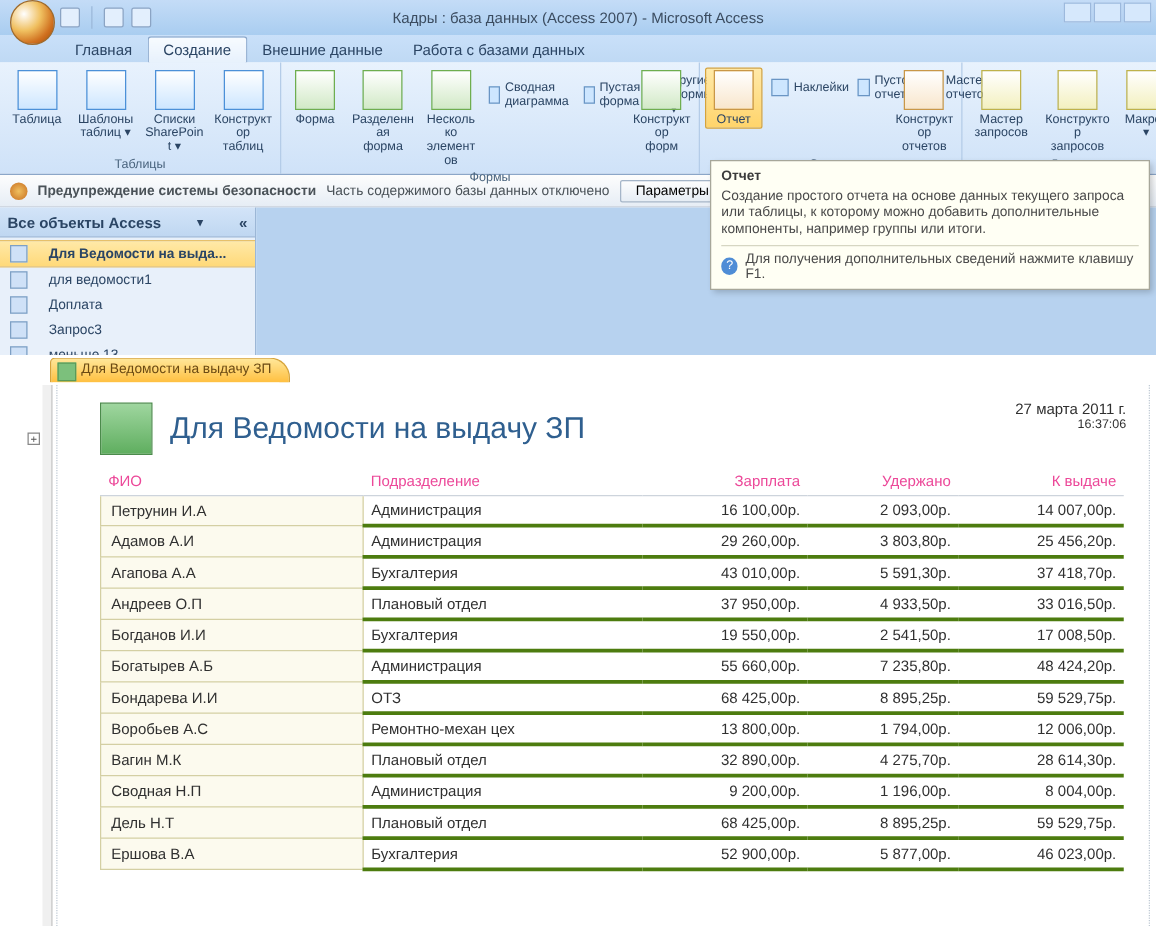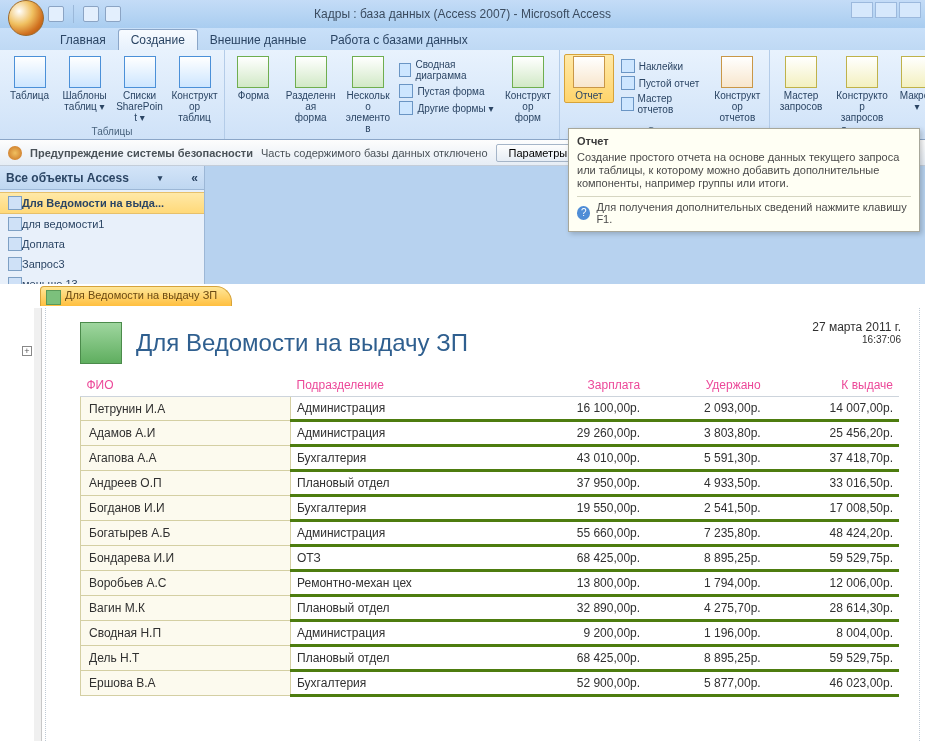--- a/index.html
+++ b/index.html
@@ -22,21 +22,21 @@
 
   
   .ribbon { height: 90px; background: linear-gradient(#e8f2fd,#cfe2f8); border-bottom: 1px solid #8ba6c8; display:flex; }
   .group { border-right: 1px solid #b4cce8; display:flex; flex-direction:column; justify-content:space-between; padding: 2px 4px; }
   .group-body { display:flex; gap:4px; align-items:flex-start; flex:1; padding-top:2px;}
   .group-label { text-align:center; font-size: 10px; color:#4a647e; padding: 1px 0;}
   .big-btn { display:flex; flex-direction:column; align-items:center; width: 54px; padding:2px; cursor:pointer; border-radius:2px; }
   .big-btn .ico { width:32px; height:32px; margin-bottom:2px;}
   .big-btn .lbl { font-size:10px; text-align:center; line-height:11px; color:#2b4564; word-break:break-word;}
   .selected-btn { background: linear-gradient(#ffe9a8,#ffd46b); border:1px solid #d6a33a !important; padding:1px;}
-  .small-list { display:flex; flex-direction:column; gap:1px; padding-top:4px;}
+  .small-list { display:flex; flex-direction:row; gap:1px; padding-top:4px;}
   .small-item { display:flex; align-items:center; gap:4px; font-size:10px; color:#2b4564; cursor:pointer; padding:1px 3px;}
   .small-item .mini-ico { width:14px; height:14px; }
 
   
   .ico-table { background: linear-gradient(#fff,#cde6ff); border:1px solid #4b90d8;}
   .ico-form { background: linear-gradient(#fff,#d1e9c6); border:1px solid #6fae4f;}
   .ico-report { background: linear-gradient(#fff,#f8e6cc); border:1px solid #c99747;}
   .ico-query { background: linear-gradient(#fff,#f3f0bf); border:1px solid #bfb24a;}
   .mini-ico { background:#cde6ff; border:1px solid #6a95c4;}
 
@@ -55,21 +55,21 @@
 
   
   .workspace { position:absolute; top:166px; left:0; right:0; bottom:0; display:flex; }
 
   
   .nav-pane { width:205px; background:#e8f0fa; border-right:1px solid #9cb7d6; }
   .nav-header { height:24px; background:linear-gradient(#d3e4f8,#bfd7f1); border-bottom:1px solid #9cb7d6; display:flex; align-items:center; justify-content:space-between; padding:0 6px; font-size:12px; color:#2b4564; font-weight:bold;}
   .nav-header .chev { font-size:9px;}
   .nav-header .collapse { font-size:12px;}
   .nav-list { padding:2px 0;}
-  .nav-item { display:flex; align-items:center; gap:0; padding:3px 8px; font-size:11px; color:#2b4564; cursor:pointer;}
+  .nav-item { display:flex; align-items:center; gap:17px; padding:3px 8px; font-size:11px; color:#2b4564; cursor:pointer;}
   .nav-item.sel { background: linear-gradient(#ffe9a8,#ffd979); border-top:1px solid #e6c06b; border-bottom:1px solid #e6c06b; font-weight:bold;}
   .nav-item .nav-ico { width:14px; height:14px; background:#cfe1f7; border:1px solid #7ea0c4;}
 
   
   .doc-area { flex:1; background:#b7d2ef; position:relative;}
   .report-tab { position:absolute; top:120px; left:40px; height:20px; background:linear-gradient(#ffe799,#ffbf3f); border:1px solid #d6a33a; border-bottom:none; padding:2px 14px 0 24px; font-size:11px; color:#6b4a13; border-radius:4px 16px 0 0;}
   .report-tab::before { content:""; position:absolute; left:5px; top:3px; width:13px; height:13px; background:#7cc07c;border:1px solid #5a9a5a;}
   .report-header { display:flex; align-items:center; gap:14px; margin-bottom:10px;}
   .report-logo { width:42px; height:42px; background:linear-gradient(#9fd69f,#5fae5f); border:1px solid #4b8b4b;}
   .report-title { font-size:24px; color:#2f5f8f; }
@@ -166,20 +166,21 @@
             <div class="mini-ico"></div>
             <span>Другие формы ▾</span>
           </div>
       </div>
       <div class="big-btn" style="width:60px">
           <div class="ico ico-form"></div>
           <div class="lbl" style="white-space:pre-line">Конструктор
 форм</div>
         </div>
     </div>
+    <div class="group-label">Формы</div>
   </div>
 
   <div class="group" style="width:210px">
     <div class="group-body">
       <div class="big-btn selected-btn">
           <div class="ico ico-report"></div>
           <div class="lbl">Отчет</div>
         </div>
       <div class="small-list" style="width:96px">
         <div class="small-item">

